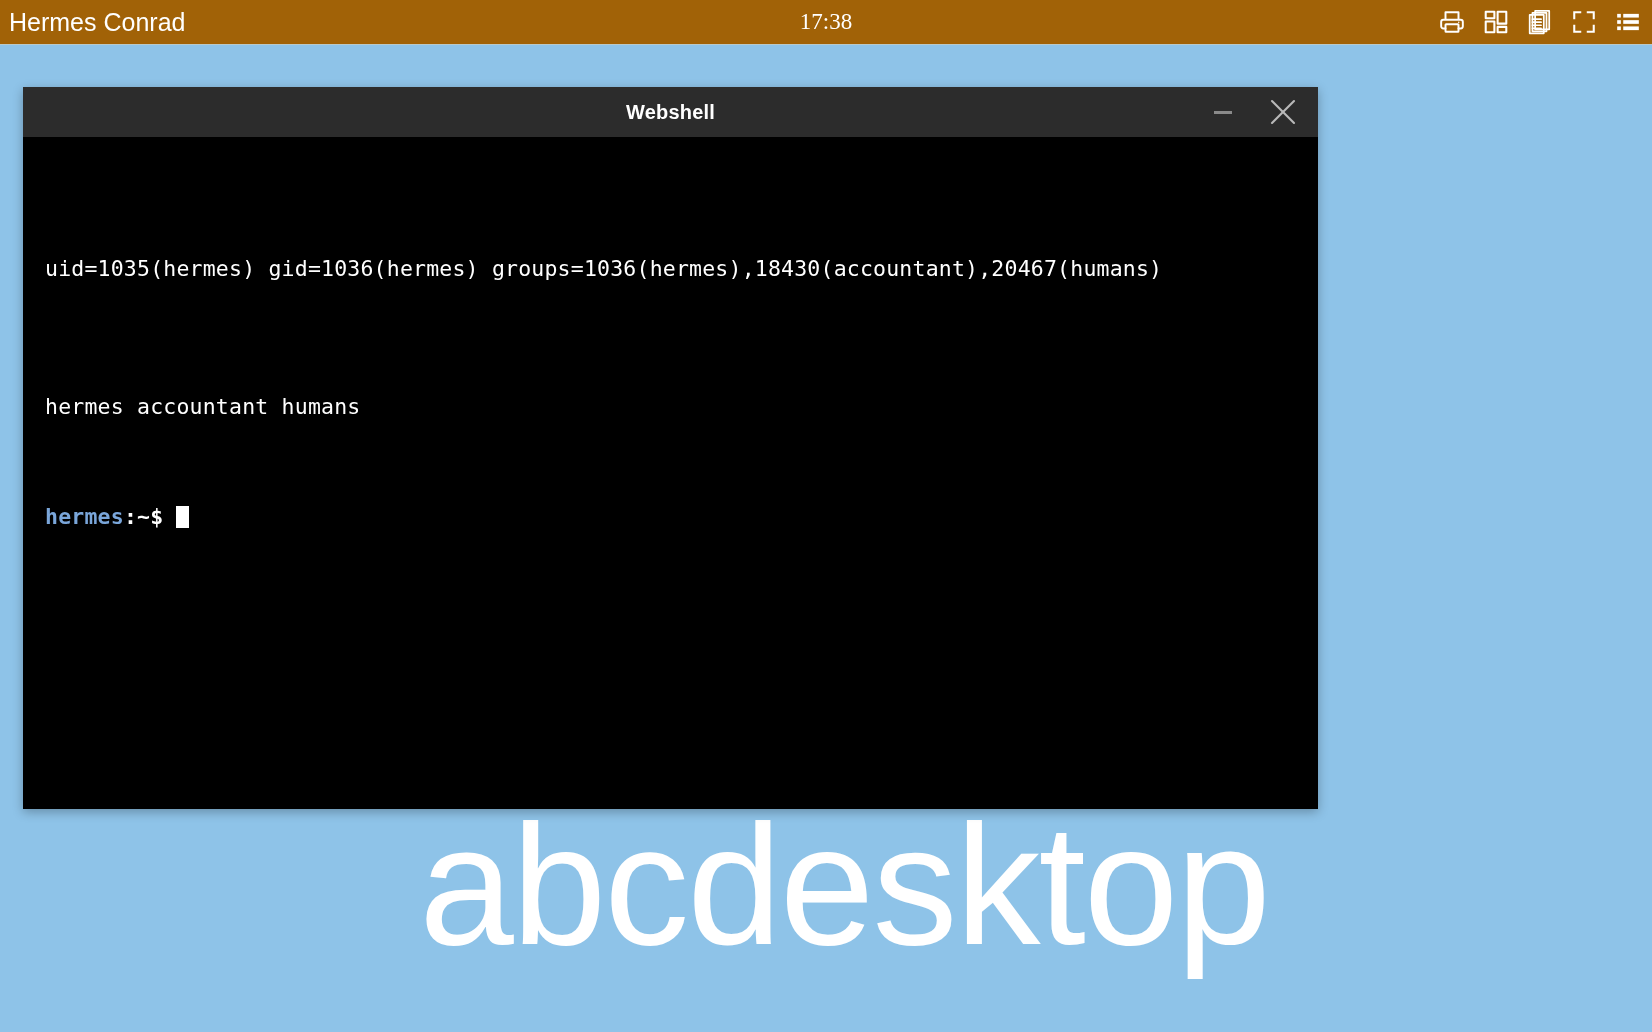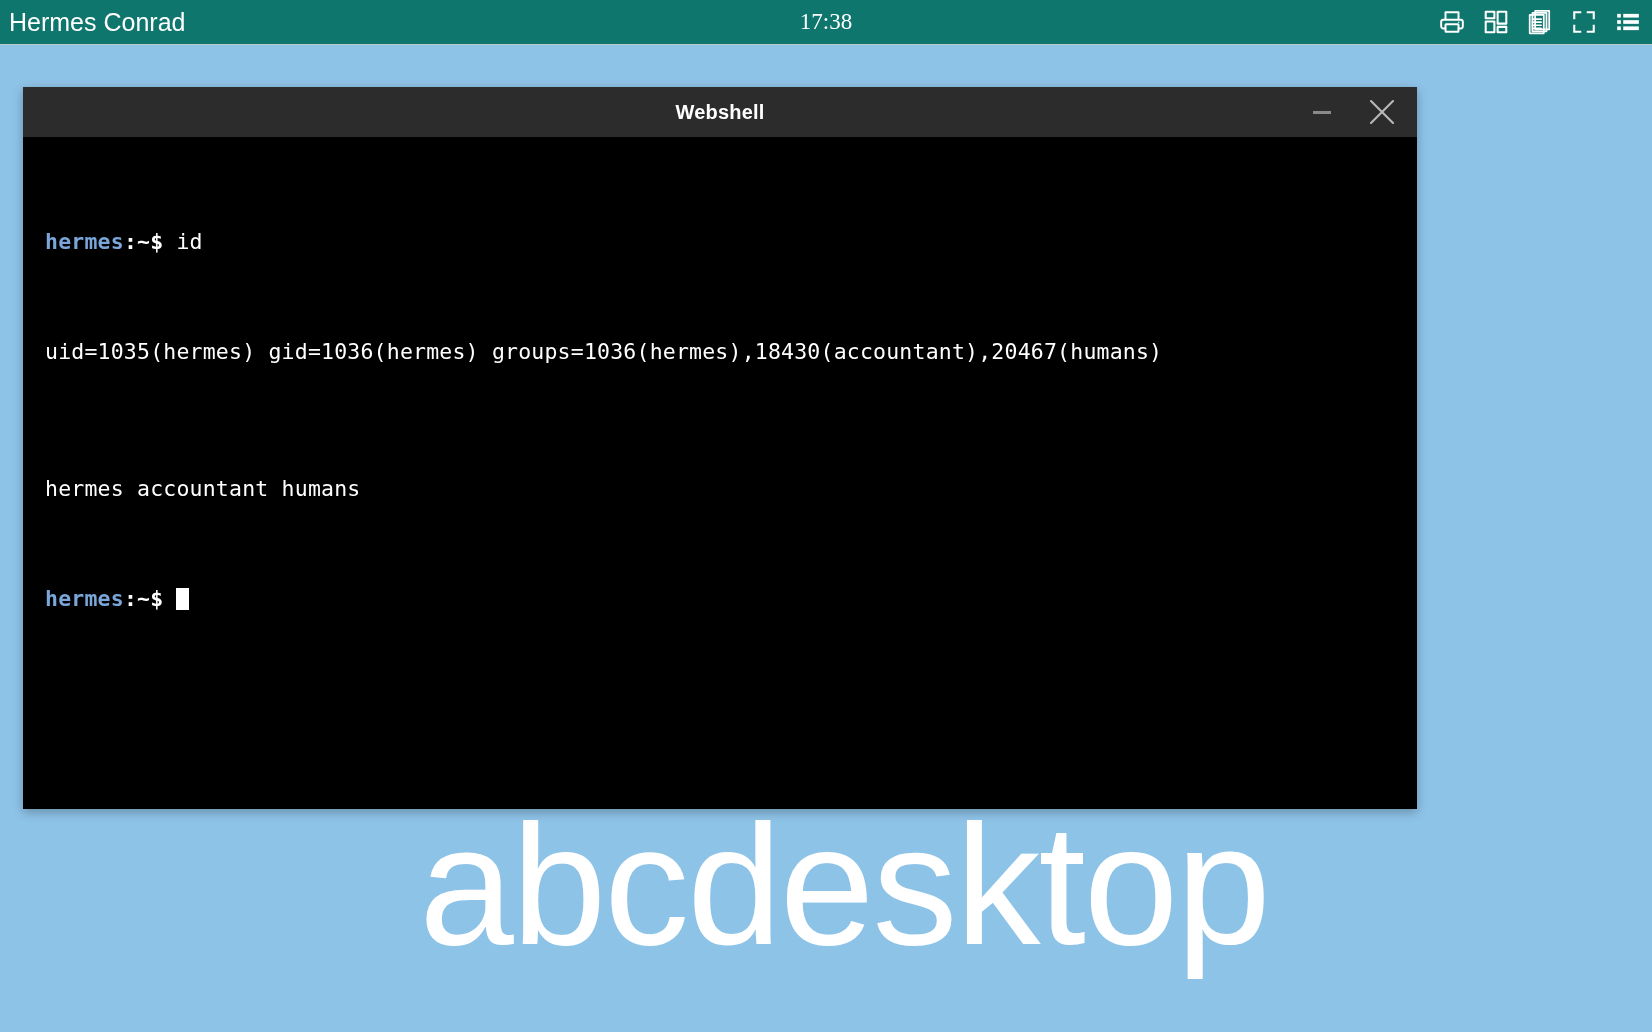--- a/index.html
+++ b/index.html
@@ -40,21 +40,21 @@
     white-space: nowrap;
     padding-left: 36px;
   }
 
   
   #topbar {
     position: absolute;
     top: 0; left: 0;
     width: 1652px;
     height: 45px;
-    background: #0f766e;
+    background: #a16207;
     border-bottom: 1px solid #b9c9c9;
     display: flex;
     align-items: center;
     z-index: 10;
   }
 
   #user-name {
     position: absolute;
     left: 9px;
     top: 50%;
@@ -96,21 +96,21 @@
     justify-content: center;
     cursor: pointer;
   }
   .tray-icon svg { display: block; }
 
   
   #webshell-window {
     position: absolute;
     left: 23px;
     top: 87px;
-    width: 1394px;
+    width: 1295px;
     height: 722px;
     z-index: 20;
     box-shadow: 0 3px 10px rgba(0,0,0,0.28);
     display: flex;
     flex-direction: column;
   }
 
   #webshell-titlebar {
     height: 50px;
     background: #2c2c2c;
@@ -268,21 +268,20 @@
         <svg width="34" height="34" viewBox="0 0 34 34" fill="none" stroke="#b9b9b9" stroke-width="2.1" stroke-linecap="round">
           <line x1="6" y1="6" x2="28" y2="28"></line>
           <line x1="28" y1="6" x2="6" y2="28"></line>
         </svg>
       </div>
     </div>
   </div>
 
   <div id="terminal-body">
 
-    <div class="term-line"><span class="tok-user">hermes</span><span class="tok-sigil">:~$</span><span class="tok-cmd"> id</span></div>
 
     <div class="term-line tok-out">uid=1035(hermes) gid=1036(hermes) groups=1036(hermes),18430(accountant),20467(humans)</div>
 
 
     <div class="term-line tok-out">hermes accountant humans</div>
 
     <div class="term-line"><span class="tok-user">hermes</span><span class="tok-sigil">:~$</span><span class="tok-cmd"> </span><span class="cursor-block"></span></div>
 
   </div>
 </div>

